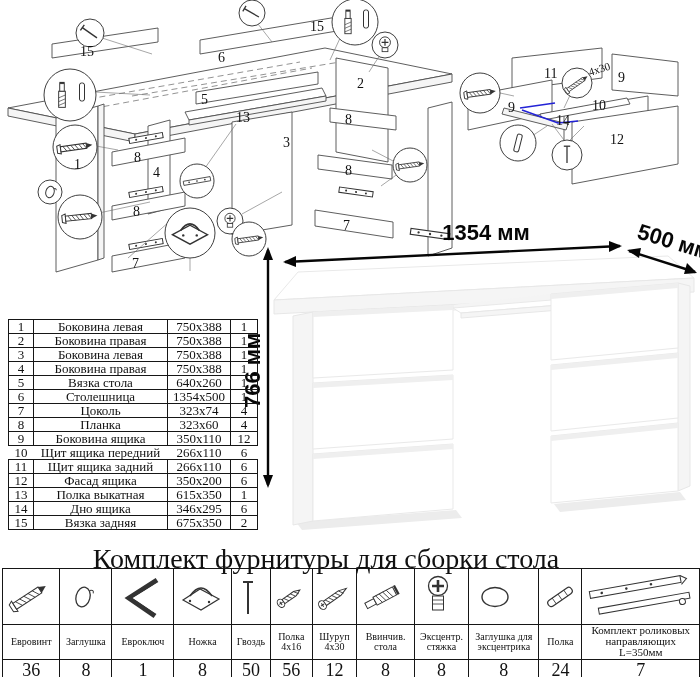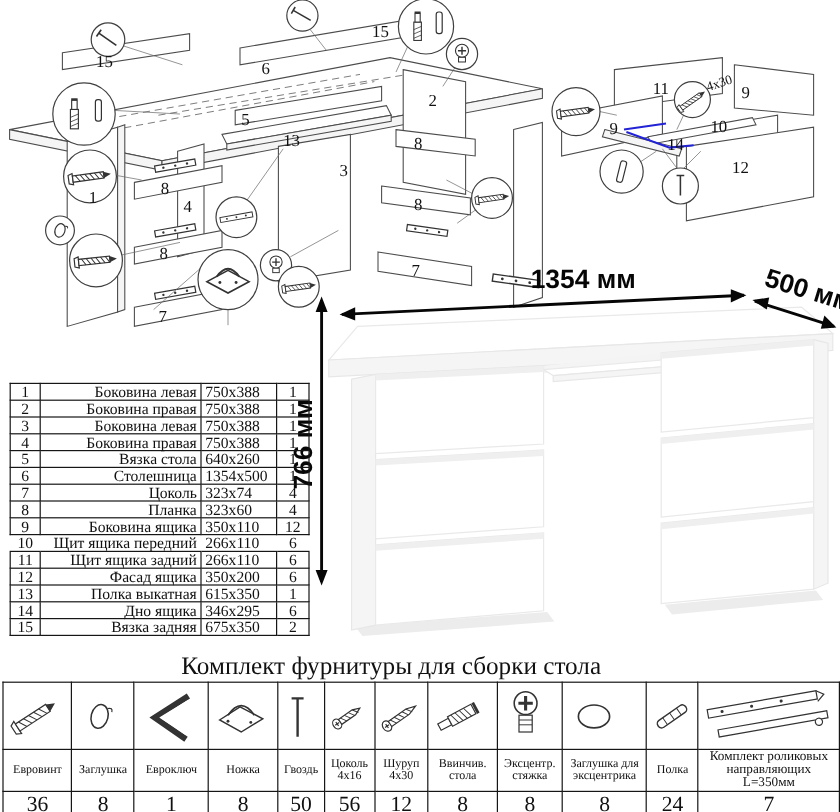--- a/index.html
+++ b/index.html
@@ -22,27 +22,27 @@
   .ah{fill:#060606;stroke:none;}
   .panel{fill:#ffffff;stroke:#e9e9e9;stroke-width:1;}
   .panel-side{fill:#f5f5f5;stroke:#e7e7e7;stroke-width:1;}
   .chamfer{fill:#efefef;stroke:none;}
   .shadow{fill:#ececec;stroke:none;}
 
   
   #parts-table{position:absolute;left:8px;top:319px;border-collapse:collapse;font-size:13px;line-height:1;}
   #parts-table td{border:1px solid #161616;height:13px;padding:0 3px;white-space:nowrap;}
   #parts-table td:nth-child(1){width:18px;text-align:center;}
-  #parts-table td:nth-child(2){width:127px;text-align:right;margin-top:36px;}
-  #parts-table td:nth-child(3){width:56px;}
+  #parts-table td:nth-child(2){width:127px;text-align:center;margin-top:36px;}
+  #parts-table td:nth-child(3){width:56px;text-align:center;}
   #parts-table td:nth-child(4){width:20px;text-align:center;}
   #parts-table tr.no-vb td{border-left:1px solid transparent;border-right:1px solid transparent;}
 
   
-  #hw-title{position:absolute;left:0;top:543px;width:652px;text-align:center;font-size:21px;}
+  #hw-title{position:absolute;left:0;top:543px;width:652px;text-align:center;font-size:28px;}
   #hw-table{position:absolute;left:2px;top:568px;border-collapse:collapse;table-layout:fixed;}
   #hw-table td{border:1px solid #161616;text-align:center;vertical-align:middle;padding:0 1px;overflow:hidden;}
   #hw-table tr.hw-icon-row td{height:55px;}
   #hw-table tr.hw-name-row td{height:31px;font-size:10px;line-height:1.02;}
   #hw-table tr.hw-name-row td.small{font-size:11px;}
   #hw-table tr.hw-qty-row td{height:20px;font-size:18px;}
   .hwicon{vertical-align:middle;}
 </style>
 </head>
 <body>
@@ -455,21 +455,21 @@
             </g>
           </svg>
         </td>
       </tr>
       <tr class="hw-name-row">
         <td>Евровинт</td>
         <td>Заглушка</td>
         <td>Евроключ</td>
         <td>Ножка</td>
         <td>Гвоздь</td>
-        <td>Цоколь 4x16</td>
+        <td>Полка 4x16</td>
         <td>Шуруп 4x30</td>
         <td>Ввинчив. стола</td>
         <td>Эксцентр. стяжка</td>
         <td>Заглушка для эксцентрика</td>
         <td>Полка</td>
         <td class="small">Комплект роликовых направляющих L=350мм</td>
       </tr>
       <tr class="hw-qty-row">
         <td>36</td>
         <td>8</td>

